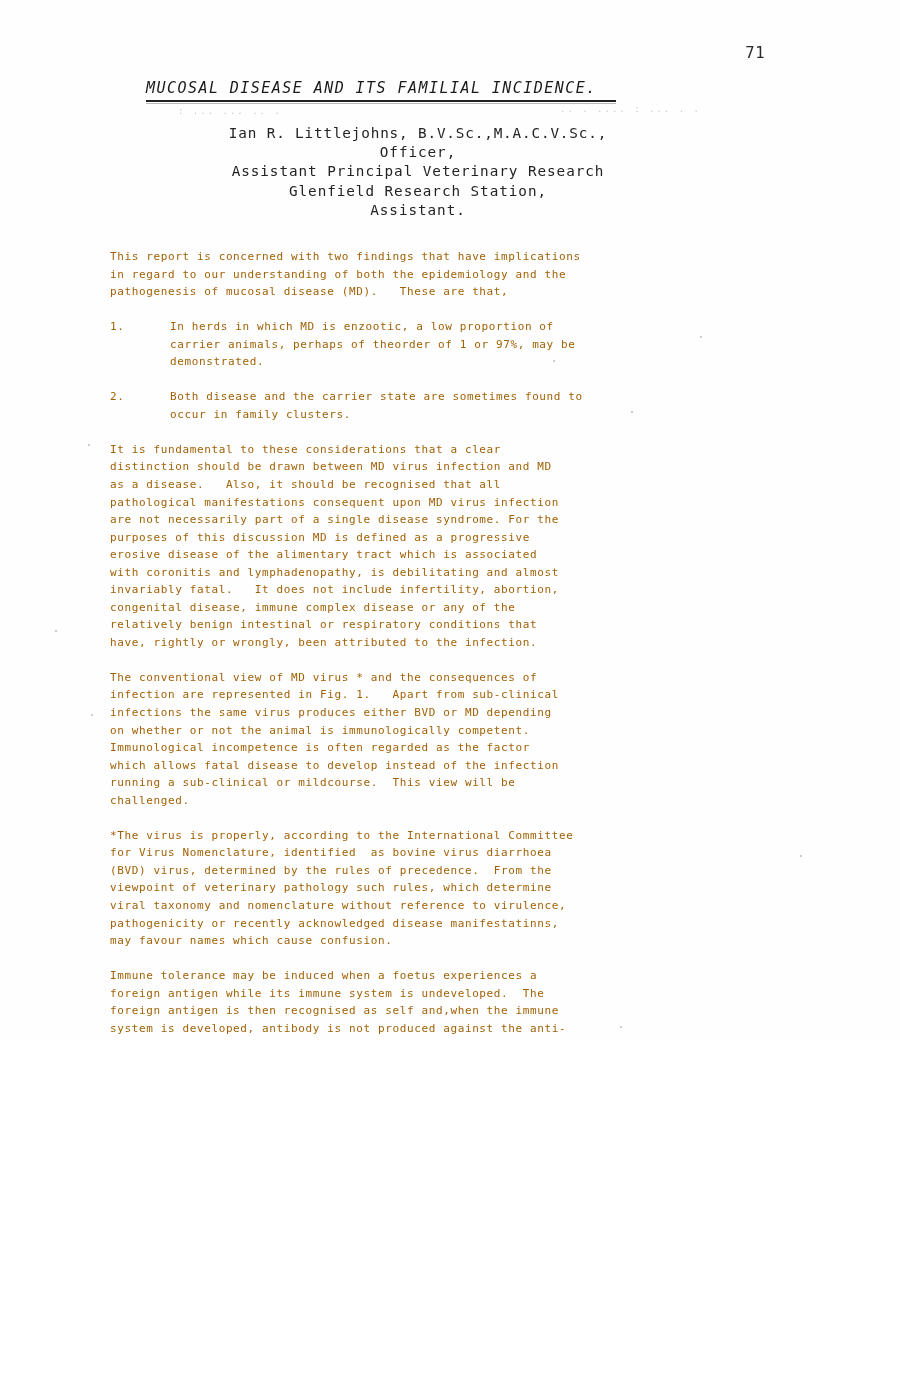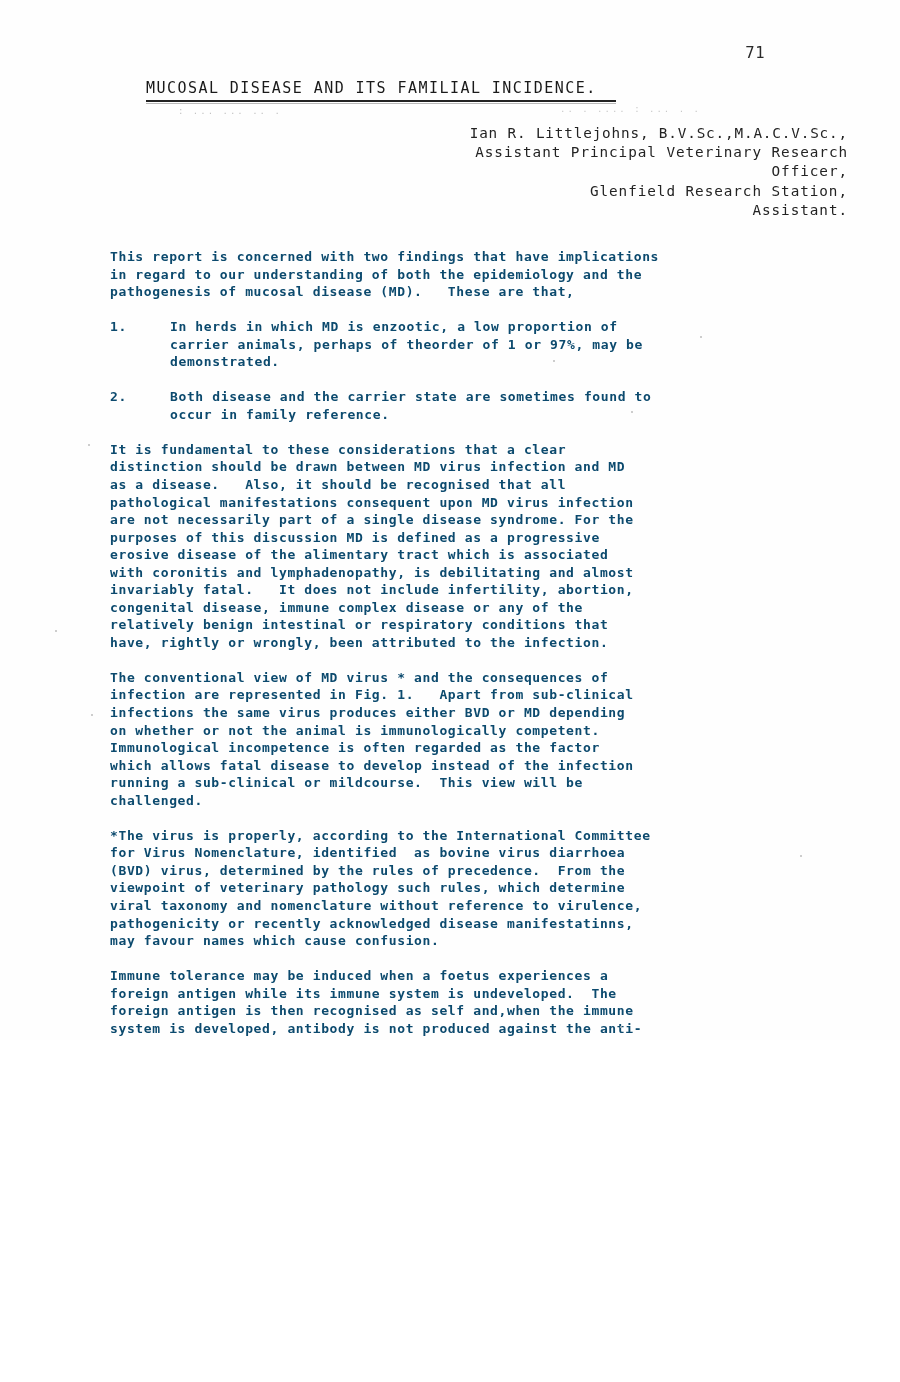--- a/index.html
+++ b/index.html
@@ -31,20 +31,21 @@
 
   
   .doc-title {
     position: absolute;
     top: 79px;
     left: 146px;
     font-size: 15px;
     letter-spacing: 1.45px;
     white-space: nowrap;
     color: #1a1a1a;
+    font-style: italic;
   }
   .title-rule {
     position: absolute;
     top: 100px;
     left: 146px;
     width: 470px;
     height: 2px;
     background: #222;
   }
   .ghost-rule {
@@ -73,45 +74,43 @@
     letter-spacing: 2px;
     white-space: nowrap;
   }
 
   
   .author-block {
     position: absolute;
     top: 124px;
     left: 0;
     width: 836px;
-    text-align: right;
+    text-align: center;
     font-size: 14.3px;
     line-height: 19.2px;
     letter-spacing: 0.95px;
     color: #232323;
-    margin-left: 12px;
   }
   .author-block .line {
     white-space: nowrap;
   }
   .author-block .line.wide {
     letter-spacing: 0.85px;
   }
 
   
   .body-text {
     position: absolute;
     top: 248px;
     left: 110px;
     width: 760px;
-    font-size: 13px;
+    font-size: 11px;
     line-height: 17.55px;
     letter-spacing: 0.62px;
-    color: #0c4a6e;
-    font-weight: bold;
+    color: #a16207;
   }
   .para {
     margin: 0 0 17.5px 0;
     white-space: pre-wrap;
   }
   .para.tight { margin-bottom: 0; }
 
   .numbered {
     display: flex;
     margin: 0 0 17.5px 0;
@@ -142,43 +141,43 @@
   <div class="page-number">71</div>
 
   <div class="doc-title">MUCOSAL DISEASE AND ITS FAMILIAL INCIDENCE.</div>
   <div class="title-rule"></div>
   <div class="ghost-rule"></div>
   <div class="ghost-marks">:  ... ...  ..      .</div>
   <div class="ghost-marks-right">.. . .... : ...          . .</div>
 
   <div class="author-block">
     <div class="line wide">Ian R. Littlejohns, B.V.Sc.,M.A.C.V.Sc.,</div>
+    <div class="line">Officer,</div>
     <div class="line">Assistant Principal Veterinary Research</div>
-    <div class="line">Officer,</div>
     <div class="line">Glenfield Research Station,</div>
     <div class="line">Assistant.</div>
   </div>
 
   <div class="body-text">
 
     <p class="para">This report is concerned with two findings that have implications
 in regard to our understanding of both the epidemiology and the
 pathogenesis of mucosal disease (MD).   These are that,</p>
 
     <div class="numbered">
       <span class="marker">1.</span>
       <span class="content">In herds in which MD is enzootic, a low proportion of
 carrier animals, perhaps of theorder of 1 or 97%, may be
 demonstrated.</span>
     </div>
 
     <div class="numbered">
       <span class="marker">2.</span>
       <span class="content">Both disease and the carrier state are sometimes found to
-occur in family reference.</span>
+occur in family clusters.</span>
     </div>
 
     <p class="para">It is fundamental to these considerations that a clear
 distinction should be drawn between MD virus infection and MD
 as a disease.   Also, it should be recognised that all
 pathological manifestations consequent upon MD virus infection
 are not necessarily part of a single disease syndrome. For the
 purposes of this discussion MD is defined as a progressive
 erosive disease of the alimentary tract which is associated
 with coronitis and lymphadenopathy, is debilitating and almost

